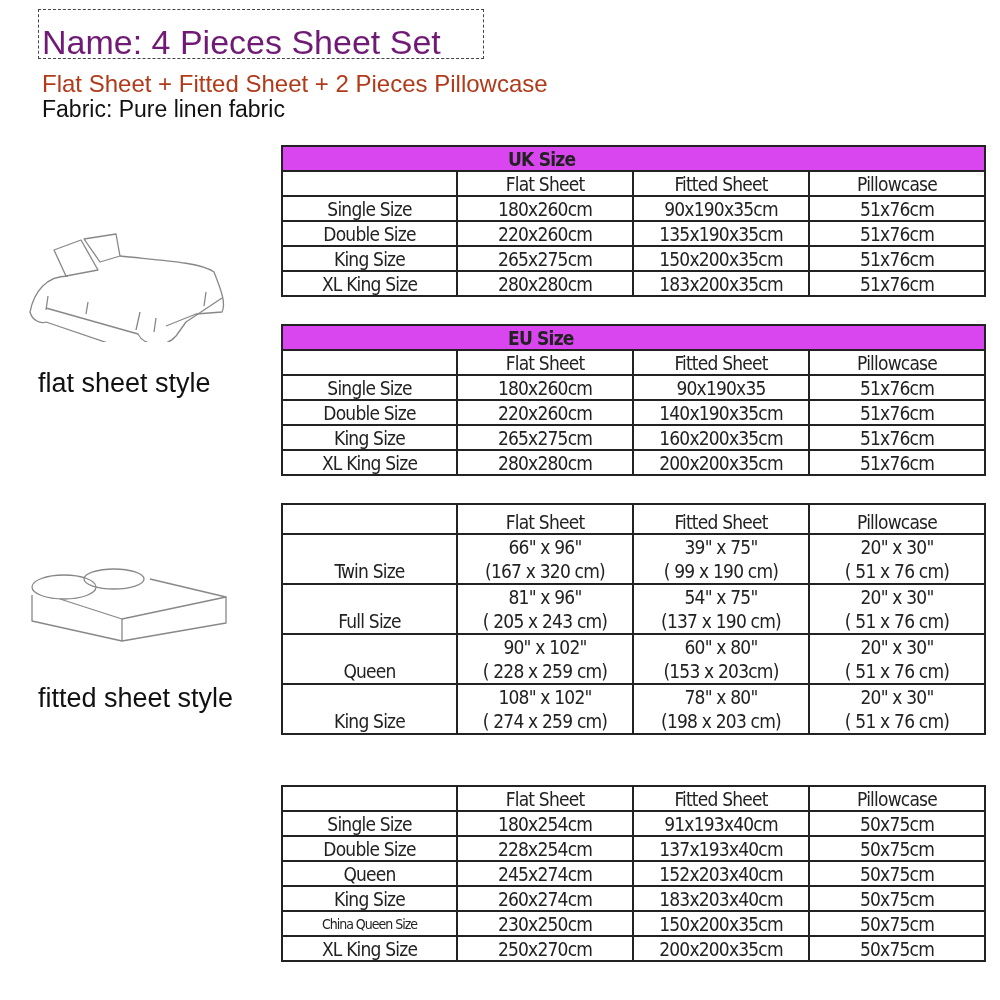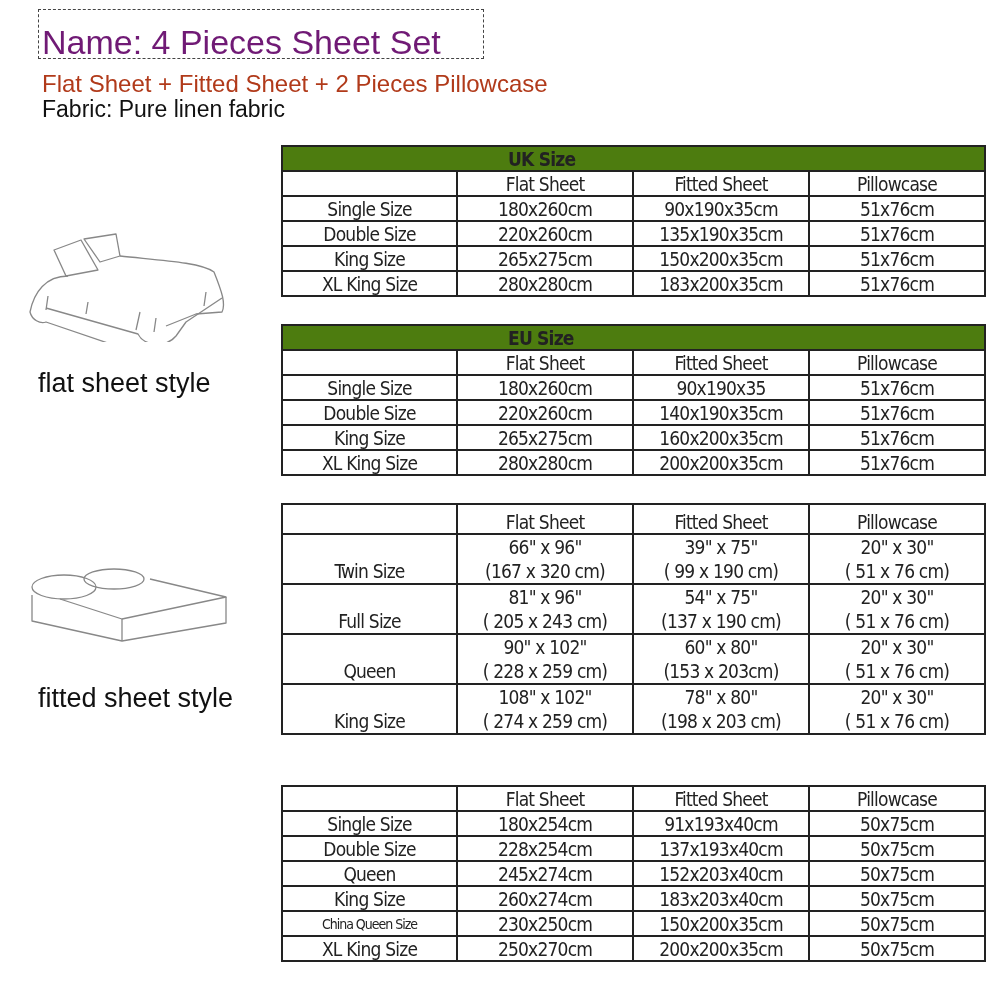--- a/index.html
+++ b/index.html
@@ -5,21 +5,21 @@
   html, body { margin:0; padding:0; background:#fff; }
   body { width:1000px; height:1000px; position:relative; overflow:hidden; font-family:"Liberation Sans", sans-serif; color:#111; }
   .title-box { position:absolute; left:38px; top:9px; width:446px; height:50px; border:1px dashed #444; box-sizing:border-box; }
   .title { position:absolute; left:42px; top:12px; font-size:34px; line-height:44px; color:#701a75;margin-top:8px; }
   .subtitle { position:absolute; left:42px; top:70px; font-size:24px; color:#b13a1a; }
   .fabric { position:absolute; left:42px; top:96px; font-size:23px; color:#111; }
   .style-label { position:absolute; left:38px; font-size:27px; color:#111; }
   .bed { position:absolute; }
   table.size { position:absolute; left:281px; width:703px; border-collapse:collapse; table-layout:fixed; font-family:"DejaVu Sans", sans-serif; font-stretch:condensed; }
   table.size td { border:2px solid #222; text-align:center; font-size:19px; line-height:22px; padding:0; color:#222; letter-spacing:-0.8px; }
-  table.size td.hdr { background:#4d7c0f; font-weight:bold; font-size:19px; text-align:left; padding-left:225px; height:23px; }
+  table.size td.hdr { background:#d946ef; font-weight:bold; font-size:19px; text-align:left; padding-left:225px; height:23px; }
   table.size col.c0 { width:175px; }
   table.size col.c1 { width:176px; }
   table.size col.c2 { width:176px; }
   table.size col.c3 { width:176px; }
   table.size tr.r td { height:23px; }
   table.size tr.rr td { height:48px; vertical-align:bottom; line-height:24px; }
   table.size td.label { white-space:nowrap; }
   .two-line span { display:block; }
 </style>
 </head>

